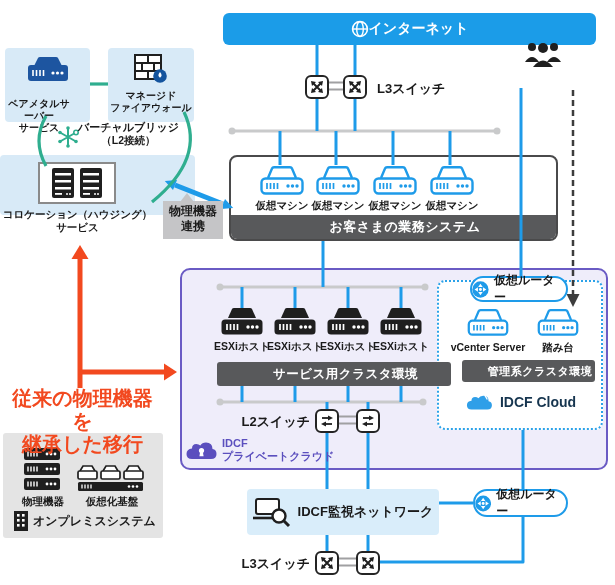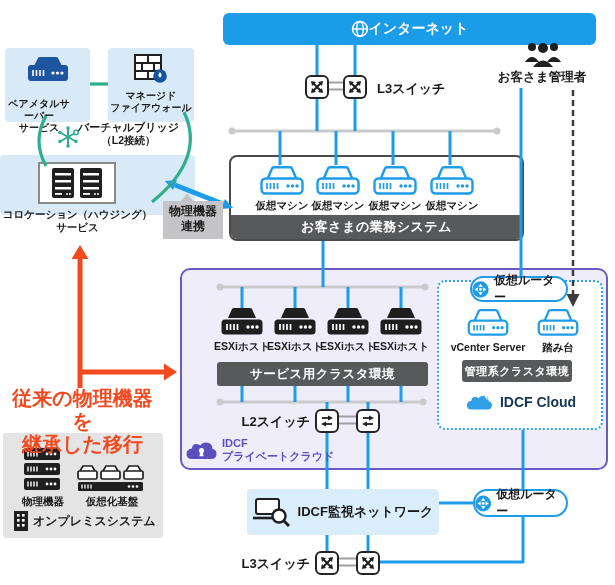--- a/index.html
+++ b/index.html
@@ -5,21 +5,21 @@
   html,body{margin:0;padding:0;background:#fff;}
   #canvas{position:relative;width:615px;height:585px;background:#ffffff;
     font-family:"Liberation Sans","DejaVu Sans",sans-serif;overflow:hidden;}
   .abs{position:absolute;}
   #wires{position:absolute;left:0;top:0;z-index:2;pointer-events:none;}
   .z1{z-index:1;}
   .z3{z-index:3;}
   .svc{background:#D8EAF7;border-radius:4px;}
   .lbl{font-weight:bold;color:#1A1A1A;text-align:center;line-height:1.22;}
   .bar{background:#58595B;color:#fff;font-weight:bold;display:flex;align-items:center;
-    justify-content:center;border-radius:3px;letter-spacing:.5px;}
+    justify-content:center;border-radius:3px;letter-spacing:.5px;padding-left:23px;}
   .switch{width:24px;height:24px;background:#fff;border:2.5px solid #242424;border-radius:6px;
     display:flex;align-items:center;justify-content:center;box-sizing:border-box;}
   .pill{background:#fff;border:2.5px solid #1E9BE9;display:flex;align-items:center;
     justify-content:center;gap:5px;font-weight:bold;color:#1A1A1A;box-sizing:border-box;}
   .bizbox{background:#fff;border:2px solid #4A4A4B;border-radius:8px;box-sizing:border-box;}
   .pcbox{background:#EFEDFA;border:2.5px solid #6A5BC4;border-radius:10px;box-sizing:border-box;}
   .mgmtbox{background:#fff;border:2px dotted #2BA2E9;border-radius:8px;box-sizing:border-box;}
   .vm{position:absolute;top:8px;width:56px;display:flex;flex-direction:column;align-items:center;}
   .graylabel{background:#C5C5C7;color:#1A1A1A;font-weight:bold;text-align:center;line-height:1.25;}
   .tri{width:0;height:0;border-left:7px solid transparent;border-right:7px solid transparent;
@@ -78,21 +78,21 @@
           <circle cx="15" cy="26" r="1" fill="#fff"></circle>
           <circle cx="18" cy="26" r="1" fill="#fff"></circle>
       </svg>
     </div>
     <div class="abs lbl" style="left:0;top:53px;width:155px;font-size:10.5px;">
       <div>コロケーション（ハウジング）</div>
         <div>サービス</div>
     </div>
   </div>
 
-  <div class="abs bizbox z1" style="left:229px;top:155px;width:295px;height:86px;">
+  <div class="abs bizbox z1" style="left:229px;top:155px;width:329px;height:86px;">
     <div class="vm" style="left:23px;">
       <svg width="46" height="32" viewBox="0 0 46 32">
         <path d="M9,13 L13,3.5 Q13.5,2.2 15,2.2 H31 Q32.5,2.2 33,3.5 L37,13" fill="#fff" stroke="#1E9BE9" stroke-width="2.4" stroke-linejoin="round"></path>
         <rect x="2.5" y="13.5" width="41" height="15" rx="4" fill="#fff" stroke="#1E9BE9" stroke-width="2.4"></rect>
         <path d="M8,18 V24 M11.5,18 V24 M15,18 V24 M18.5,18 V24" stroke="#1E9BE9" stroke-width="1.7"></path>
         <circle cx="29" cy="21" r="1.7" fill="#1E9BE9"></circle>
           <circle cx="33.5" cy="21" r="1.7" fill="#1E9BE9"></circle>
           <circle cx="38" cy="21" r="1.7" fill="#1E9BE9"></circle>
       </svg>
       <div class="lbl" style="font-size:10.5px;margin-top:2px;white-space:nowrap;">仮想マシン</div>
@@ -273,21 +273,20 @@
   <svg class="abs z3" style="left:525px;top:40px;" width="36" height="28" viewBox="0 0 36 28">
     <g fill="#1f1f1f">
       <circle cx="7" cy="7" r="4"></circle>
         <circle cx="29" cy="7" r="4"></circle>
       <path d="M0,22 Q7,12 14,22 Z"></path>
         <path d="M22,22 Q29,12 36,22 Z"></path>
       <circle cx="18" cy="8" r="5"></circle>
         <path d="M8,27 Q18,14 28,27 Z"></path>
     </g>
   </svg>
-  <div class="abs z3 lbl" style="left:492px;top:70px;width:100px;font-size:12.5px;">お客さま管理者</div>
 
   <div class="abs z3 switch" style="left:305px;top:75px;">
     <svg width="14" height="14" viewBox="0 0 14 14">
       <path d="M3.5,3.5 L10.5,10.5 M10.5,3.5 L3.5,10.5" stroke="#1f1f1f" stroke-width="2"></path>
       <polygon points="1,1 6,2 2,6" fill="#1f1f1f"></polygon>
         <polygon points="13,1 12,6 8,2" fill="#1f1f1f"></polygon>
       <polygon points="1,13 2,8 6,12" fill="#1f1f1f"></polygon>
         <polygon points="13,13 8,12 12,8" fill="#1f1f1f"></polygon>
     </svg>
   </div>

